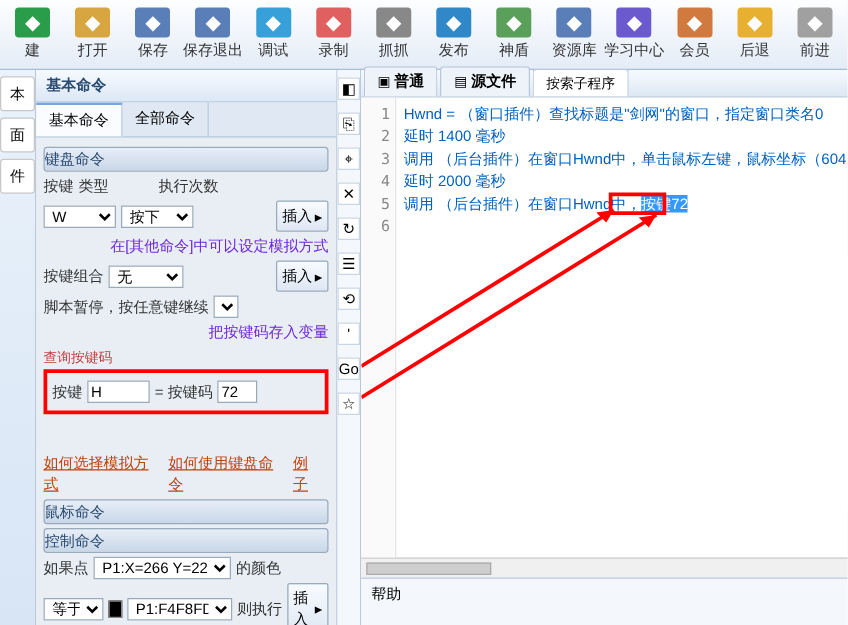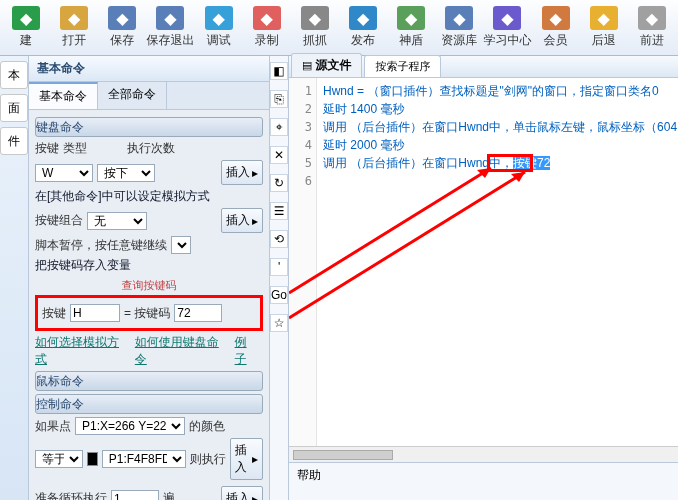--- a/index.html
+++ b/index.html
@@ -25,22 +25,22 @@
   .tabs .act { background:#fafcff; border-top:2px solid #7aa7d8; }
   .panel-body { flex:1; overflow-y:auto; padding:4px 6px; }
 
   .grpbtn { background:linear-gradient(#e7eef7,#c9d7e8); border:1px solid #9ab; border-radius:3px; margin:3px 0; height:20px; display:flex; align-items:center; color:#2a4a70; }
 
   .row { display:flex; align-items:center; gap:4px; margin:3px 0; }
   .row label { color:#333; white-space:nowrap; }
   .row select,.row input[type=text]{ border:1px solid #9ab; background:#fff; height:18px; padding:0 2px; }
   .insertbtn { margin-left:auto; background:linear-gradient(#f8fbff,#dde7f3); border:1px solid #9ab; border-radius:2px; padding:3px 4px; display:flex; align-items:center; gap:2px; }
 
-  .note { color:#0f172a; margin:2px 0; }
-  .link { color:#0f766e; text-decoration:underline; margin-right:6px; }
+  .note { color:#6d28d9; margin:2px 0;text-align:right; }
+  .link { color:#c2410c; text-decoration:underline; margin-right:6px;margin-top:28px; }
 
   .redbox { border:3px solid #f00; }
 
   
   .gutter { width:30px; background:#f4f7fb; border-right:1px solid #b9c9db; display:flex; flex-direction:column; align-items:center; padding-top:6px; gap:10px; }
   .gutter div { width:18px; height:18px; border:1px solid #cbd6e4; background:#fff; display:flex; align-items:center; justify-content:center; }
 
   
   .codearea { flex:1; display:flex; flex-direction:column; background:#fff; position:relative; }
   .codetabs { display:flex; background:linear-gradient(#f6faff,#dde8f4); border-bottom:1px solid #b9c9db; height:22px; align-items:flex-end; }
@@ -161,27 +161,27 @@
         <select style="width:60px"><option>无</option></select>
         <div class="insertbtn"><span>插入</span>▸</div>
       </div>
 
       <div class="row">
         <label>脚本暂停，按任意键继续</label>
         <select style="width:20px"></select>
       </div>
       <div class="note">把按键码存入变量</div>
 
-      <div style="text-align:center; color:#c04040; font-size:11px; margin-top:4px">查询按键码</div>
+      <div style="color:#c04040; font-size:11px; margin-top:4px">查询按键码</div>
 
       <div class="row redbox" style="padding:6px 4px; margin:2px 0;">
         <label>按键</label>
         <input type="text" style="width: 50px;" value="H">
         <label>= 按键码</label>
-        <input type="text" style="width: 48px;" value="72">
+        <input type="text" style="width: 32px;" value="72">
       </div>
 
       <div class="row">
         <span class="link">如何选择模拟方式</span>
         <span class="link">如何使用键盘命令</span>
         <span class="link">例子</span>
       </div>
 
       <div class="grpbtn">
           <span>鼠标命令</span>
@@ -221,20 +221,21 @@
       <div>↻</div>
       <div>☰</div>
       <div>⟲</div>
       <div>'</div>
       <div>Go</div>
       <div>☆</div>
     </div>
 
   <div class="codearea">
     <div class="codetabs">
+      <span>▣ <b>普通</b></span>
       <span>▤ <b>源文件</b></span>
       <span class="act">按索子程序</span>
     </div>
     <div class="code">
       <div class="lnums">1<br>2<br>3<br>4<br>5<br>6</div>
       <div class="src">
         <div>Hwnd = （窗口插件）查找标题是"剑网"的窗口，指定窗口类名0</div>
         <div>延时 1400 毫秒</div>
         <div>调用 （后台插件）在窗口Hwnd中，单击鼠标左键，鼠标坐标（604，</div>
         <div>延时 2000 毫秒</div>

